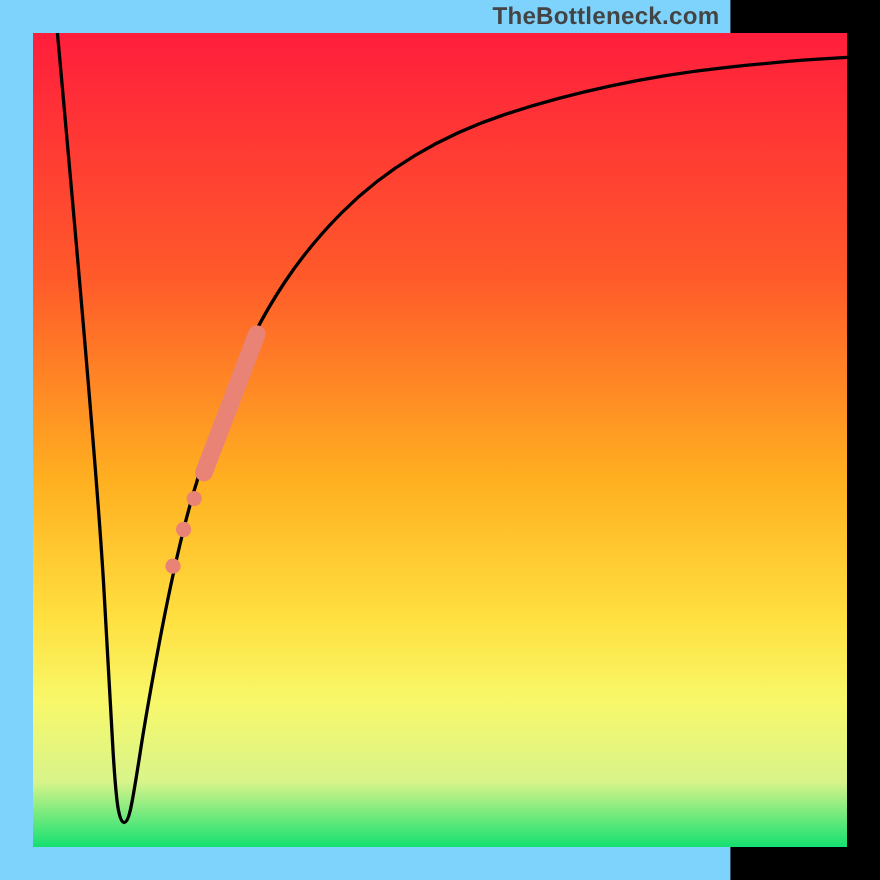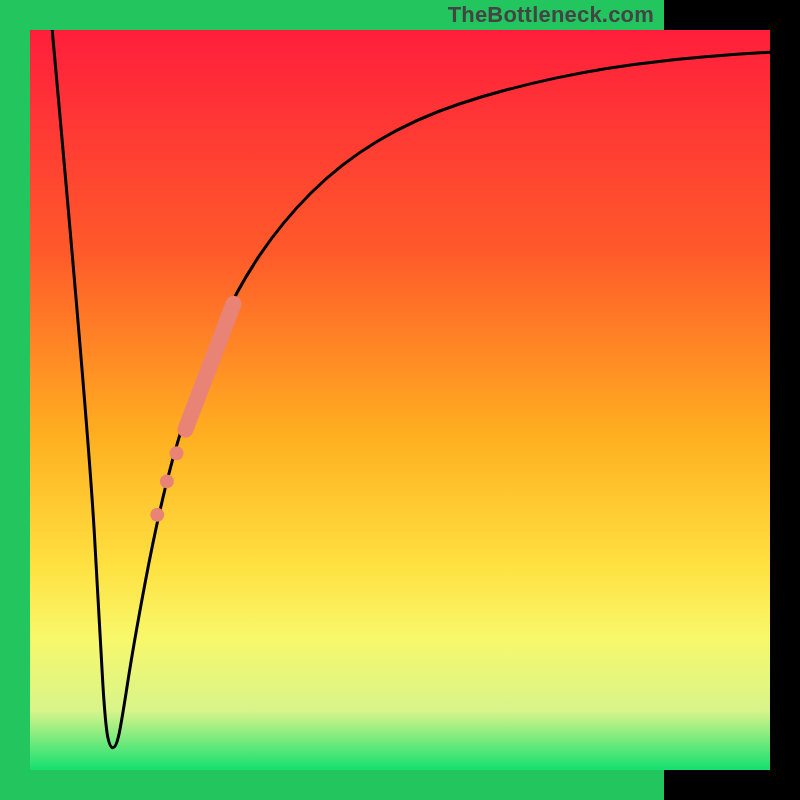--- a/index.html
+++ b/index.html
@@ -8,21 +8,21 @@
     background: #000;
     width: 800px;
     height: 800px;
     overflow: hidden;
     font-family: Arial, Helvetica, sans-serif;
   }
   .frame {
     position: relative;
     width: 664px;
     height: 800px;
-    background: #22c55e;
+    background: #7dd3fc;
   }
   .watermark {
     position: absolute;
     top: 2px;
     right: 10px;
     color: #444;
     font-size: 22px;
     font-weight: bold;
     letter-spacing: 0.2px;
     user-select: none;

